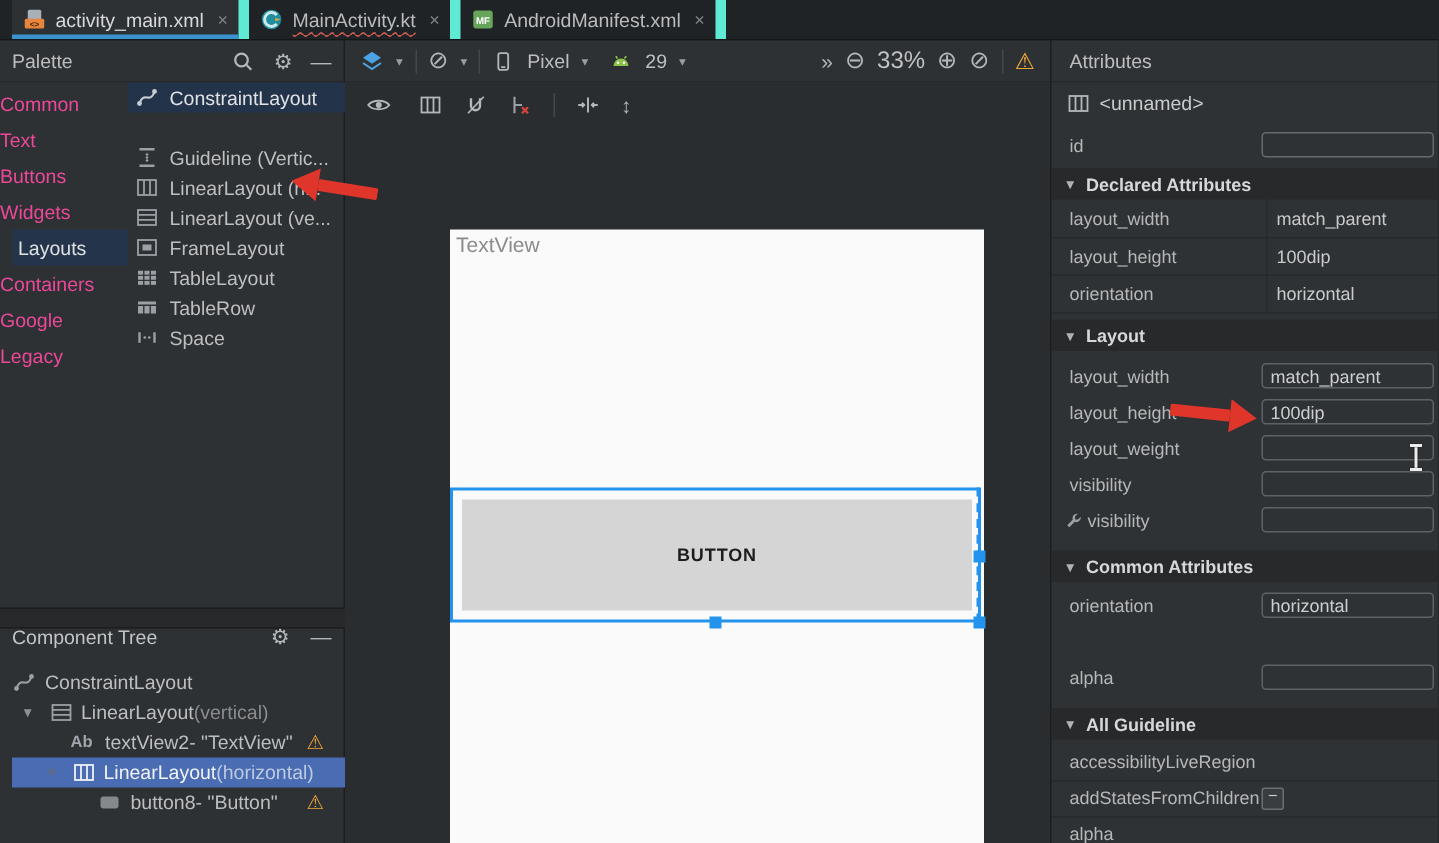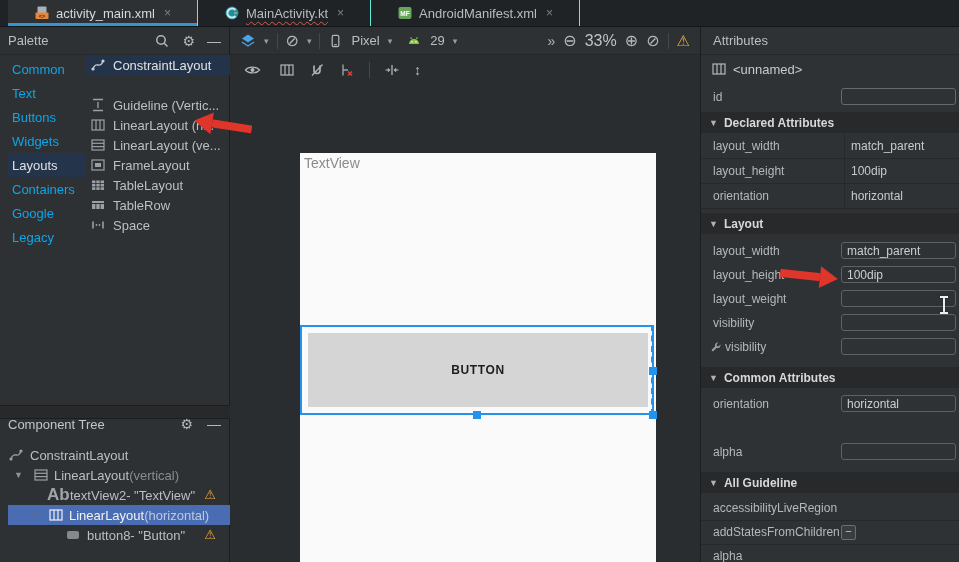--- a/index.html
+++ b/index.html
@@ -4,22 +4,22 @@
 <style>
   html,body{margin:0;padding:0;background:#1e2022}
   #app{position:relative;width:959px;height:562px;background:#2a2d2f;
        font-family:"Liberation Sans",sans-serif;color:#bcbec0;font-size:13px;overflow:hidden}
   .abs{position:absolute}
   svg{display:block}
 
   
   .tabbar{position:absolute;left:0;top:0;width:100%;height:27px;background:#202325;
           border-bottom:1px solid #141617;display:flex;align-items:stretch;padding-left:8px;box-sizing:border-box}
-  .tab{display:flex;align-items:center;gap:6px;padding:0 26px;position:relative;
-       border-right:1px solid #5eead4;color:#b9bbbd;cursor:default}
+  .tab{display:flex;align-items:center;gap:6px;padding:0 7px;position:relative;
+       border-right:7px solid #5eead4;color:#b9bbbd;cursor:default}
   .tab.sel{background:#2d3134;color:#d6d8da}
   .tab.sel::after{content:"";position:absolute;left:0;right:0;bottom:0;height:3px;background:#3a93cf}
   .tab .x{color:#7e8183;font-size:12px;margin-left:3px}
   .kt-err{text-decoration:underline wavy #cf5b56 1px;text-underline-offset:3px}
 
   
   .row2{position:absolute;top:27px;height:28px;box-sizing:border-box;display:flex;align-items:center}
   .row2.l{left:0;width:230px;background:#2e3133;border-right:1px solid #1b1d1f;border-bottom:1px solid #26282a;padding:0 8px}
   .row2.c{left:230px;width:470px;background:#2e3133;border-bottom:1px solid #26282a;padding:0 10px;gap:8px}
   .row2.r{left:700px;width:259px;background:#2f3234;border-left:1px solid #1b1d1f;border-bottom:1px solid #26282a;padding:0 12px}
@@ -28,36 +28,36 @@
   .vsep{width:1px;height:16px;background:#44484b}
   .sp{flex:1}
   .warn{color:#f0a73a;font-size:15px}
 
   
   .lpanel{position:absolute;left:0;top:55px;width:230px;bottom:0;background:#2e3133;border-right:1px solid #1b1d1f;box-sizing:border-box}
   .cpanel{position:absolute;left:230px;top:55px;width:470px;bottom:0;background:#2a2d2f}
   .rpanel{position:absolute;left:700px;top:55px;width:259px;bottom:0;background:#2f3234;border-left:1px solid #1b1d1f;box-sizing:border-box}
 
   
-  .cat{position:absolute;left:0;width:85px;height:24px;display:flex;align-items:center;padding-left:12px;box-sizing:border-box;color:#0ea5e9}
+  .cat{position:absolute;left:0;width:85px;height:24px;display:flex;align-items:center;box-sizing:border-box;color:#ec4899}
   .cat.sel{background:#24344a;color:#dfe1e3;left:8px;width:77px;padding-left:4px}
   .pitem{position:absolute;left:85px;width:145px;height:20px;display:flex;align-items:center;gap:7px;padding-left:5px;box-sizing:border-box;color:#bdbfc1}
   .pitem.sel{background:#23344a;color:#dfe1e3}
   .pdivider{position:absolute;left:0;width:230px;top:350px;height:12px;background:#27292a;border-top:1px solid #1b1d1f;border-bottom:1px solid #1b1d1f}
 
   
   .cthdr{position:absolute;left:0;right:0;top:362px;height:28px;display:flex;align-items:flex-start;padding:0 8px;box-sizing:border-box;color:#c2c4c6}
   .crow{position:absolute;left:0;width:230px;height:20px;font-size:13px}
   .crow .t{position:absolute;top:50%;transform:translateY(-50%)}
   .crowsel{position:absolute;left:8px;right:0;height:20px;background:#4a6cb3}
   .suffix{color:#8a8c8e}
   .suffix.onsel{color:#bcc9e0}
   .exp{color:#8d9095;font-size:9px}
   .treewarn{position:absolute;right:14px;top:2px;color:#f0a73a;font-size:13px}
-  .abico{font-weight:bold;font-size:17px;color:#9fa5aa}
+  .abico{font-weight:bold;font-size:11px;color:#9fa5aa}
 
   
   .dtoolbar{position:absolute;left:0;top:0;width:100%;height:29px;display:flex;align-items:center;gap:14px;padding-left:14px;box-sizing:border-box}
   .canvas{position:absolute;left:70px;top:98px;width:356px;height:409px;background:#fafafa}
   .tvlabel{position:absolute;left:4px;top:2px;color:#8b8b8b;font-size:14px}
   .selbox{position:absolute;left:0;top:172px;width:354px;height:90px;border:2px solid #2493ee;box-sizing:border-box}
   .seldash{position:absolute;left:351px;top:172px;height:90px;width:0;border-left:2px dashed #2493ee}
   .gbtn{position:absolute;left:8px;top:180px;width:340px;height:74px;background:#d5d5d5;
         display:flex;align-items:center;justify-content:center;color:#1d1d1d;font-size:12px;font-weight:bold;letter-spacing:.6px}
   .handle{position:absolute;width:8px;height:8px;background:#2493ee}

